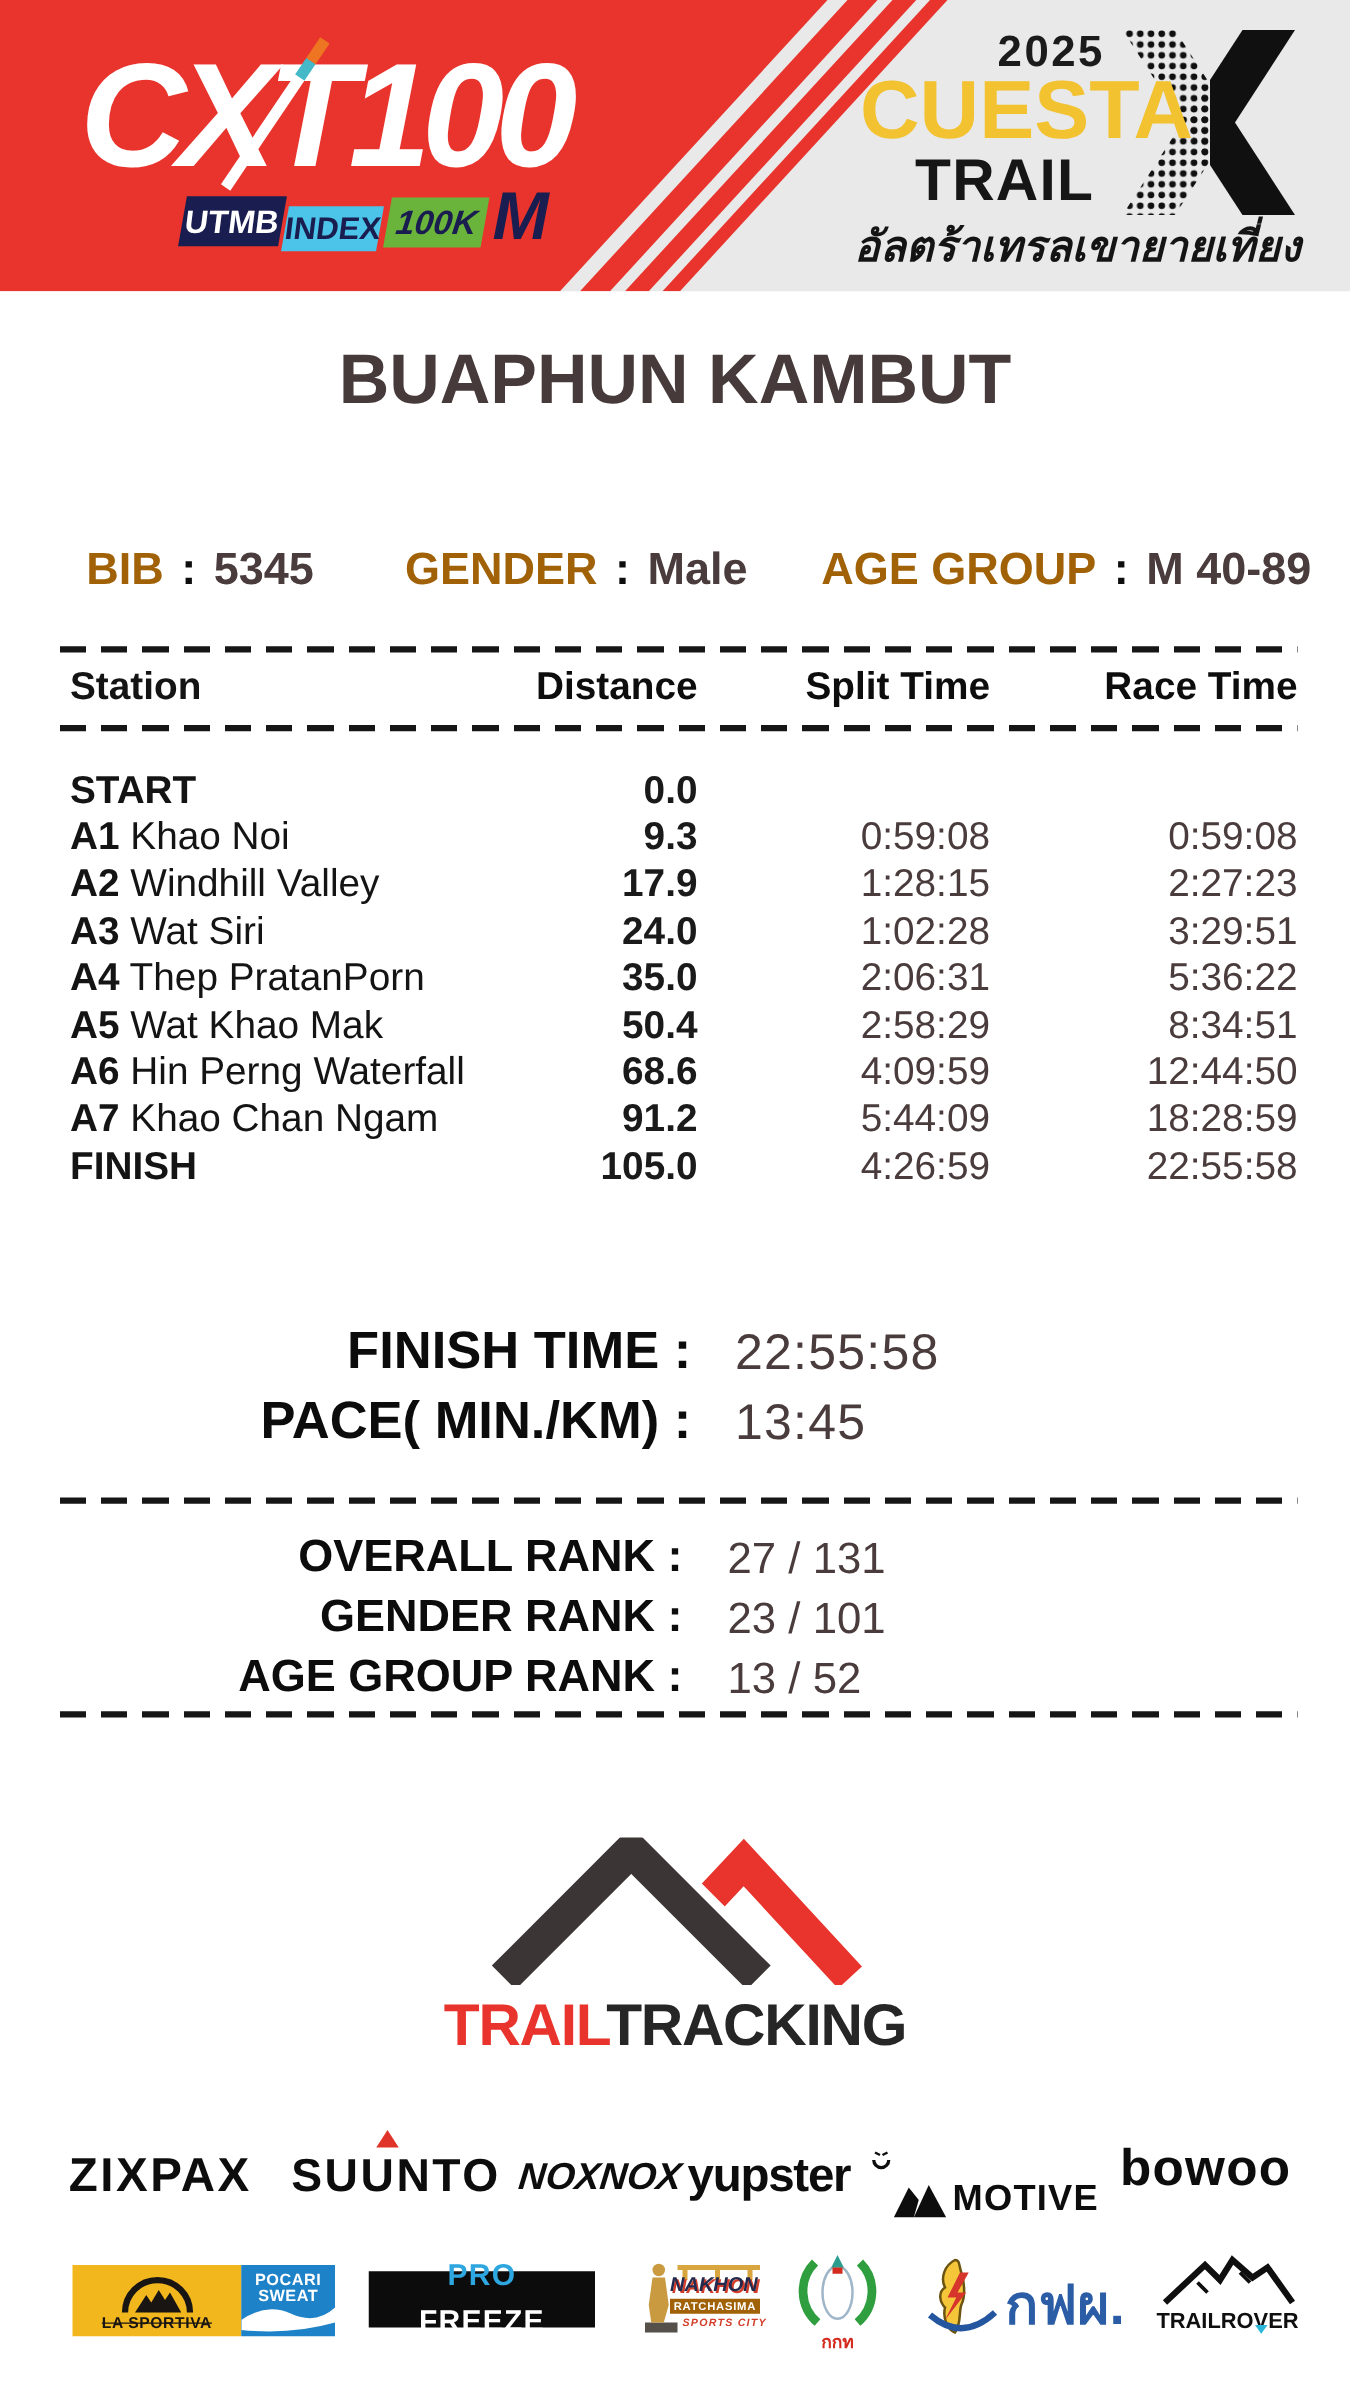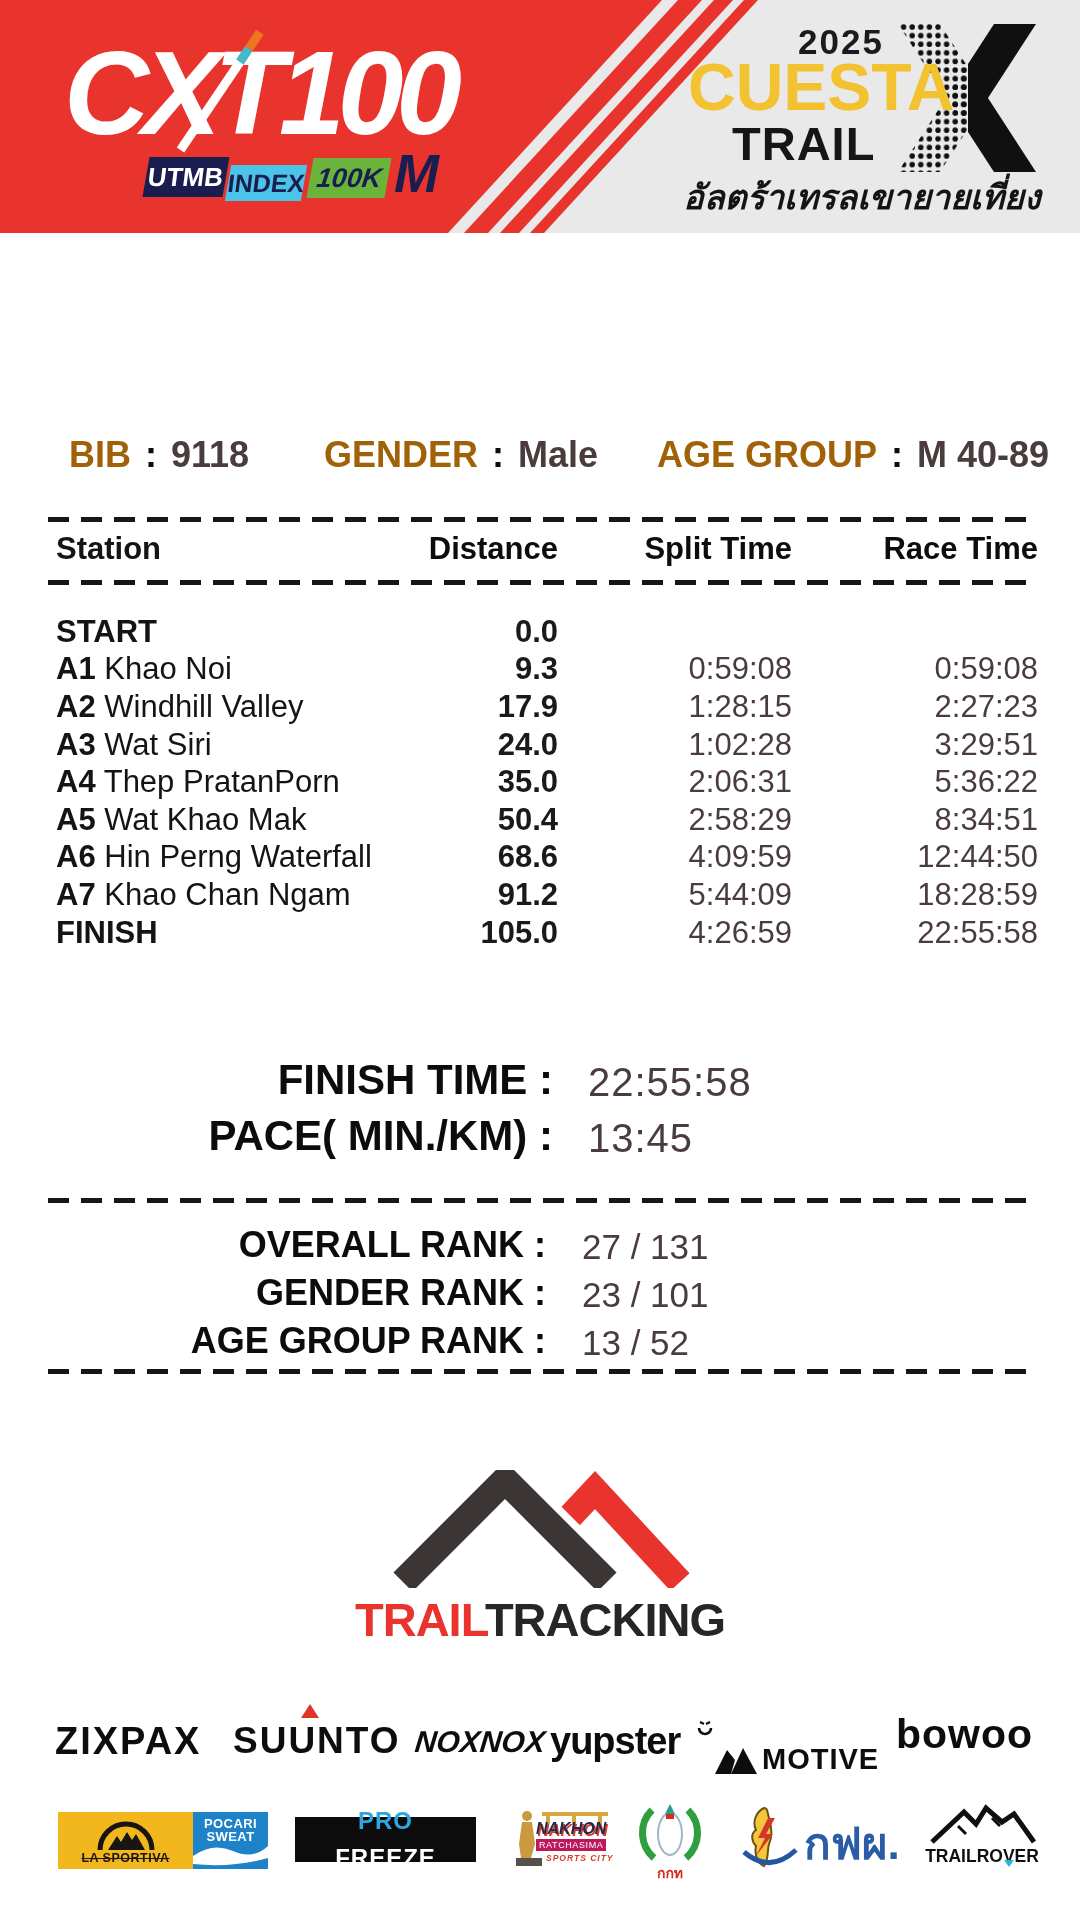--- a/index.html
+++ b/index.html
@@ -105,22 +105,22 @@
   .pocari .p1{margin-top:5px;}
   .pocari svg{position:absolute;left:0;top:30px;}
   .profreeze{position:absolute;left:295px;top:1817px;width:181px;height:45px;background:#0c0c0c;
              display:flex;align-items:center;justify-content:center;gap:9px;flex-direction:column;}
   .profreeze .pro{color:#2ea7e0;font-size:24px;font-weight:bold;letter-spacing:1px;}
   .profreeze .freeze{color:#fff;font-size:24px;font-weight:bold;letter-spacing:1px;}
   .nakhon{position:absolute;left:512px;top:1806px;width:104px;height:66px;}
   .nakhon svg{position:absolute;left:0;top:0;}
   .nakhon .n1{position:absolute;left:24px;top:14px;font-size:16px;font-weight:bold;font-style:italic;
               color:#242a4d;text-shadow:1.5px 1.5px 0 #d43d2a;letter-spacing:0px;}
-  .nakhon .n2{position:absolute;left:24px;top:33px;font-size:9px;font-weight:normal;color:#fff;
-              background:#be185d;padding:1px 3px;letter-spacing:0.6px;}
+  .nakhon .n2{position:absolute;left:24px;top:33px;font-size:9px;font-weight:bold;color:#fff;
+              background:#a16207;padding:1px 3px;letter-spacing:0.6px;}
   .nakhon .n3{position:absolute;left:34px;top:47px;font-size:8.5px;font-weight:bold;font-style:italic;color:#d43d2a;letter-spacing:1px;}
   .sat{position:absolute;left:636px;top:1802px;width:68px;height:78px;text-align:center;}
   .sat .sat-txt{position:absolute;left:0;top:60px;width:100%;font-size:14px;font-weight:bold;color:#d42b1e;}
   .egat{position:absolute;left:742px;top:1806px;width:150px;height:66px;}
   .egat .egat-txt{position:absolute;left:62px;top:2px;font-size:44px;font-weight:bold;color:#2b5ca6;}
   .trailrover{position:absolute;left:920px;top:1802px;width:124px;height:70px;text-align:center;}
   .trailrover .tr-txt{position:absolute;left:0;top:44px;width:100%;font-size:17.5px;font-weight:bold;
                       letter-spacing:0px;color:#0f0f0f;}
   .trailrover .tr-tri{position:absolute;left:84px;top:58px;width:0;height:0;
                       border-left:5px solid transparent;border-right:5px solid transparent;
@@ -179,24 +179,25 @@
         <path d="M6,0 H48 L144,148 H102 Z" fill="url(#dots)"></path>
         <path d="M144,0 H102 L6,148 H48 Z" fill="url(#dots)"></path>
       </g>
       <g clip-path="url(#clipR)">
         <path d="M6,0 H48 L144,148 H102 Z" fill="#101010"></path>
         <path d="M144,0 H102 L6,148 H48 Z" fill="#101010"></path>
       </g>
     </svg>
   </div>
 
+  <div class="runner-name">BUAPHUN KAMBUT</div>
 
   <div class="bib-row">
     <div class="grp grp-bib">
-      <span class="lbl">BIB</span><span class="col">:</span><span class="val">9118</span>
+      <span class="lbl">BIB</span><span class="col">:</span><span class="val">5345</span>
     </div>
     <div class="grp grp-gender">
       <span class="lbl">GENDER</span><span class="col">:</span><span class="val">Male</span>
     </div>
     <div class="grp grp-age">
       <span class="lbl">AGE GROUP</span><span class="col">:</span><span class="val">M 40-89</span>
     </div>
   </div>
 
   <div class="dash dash-1"></div>

